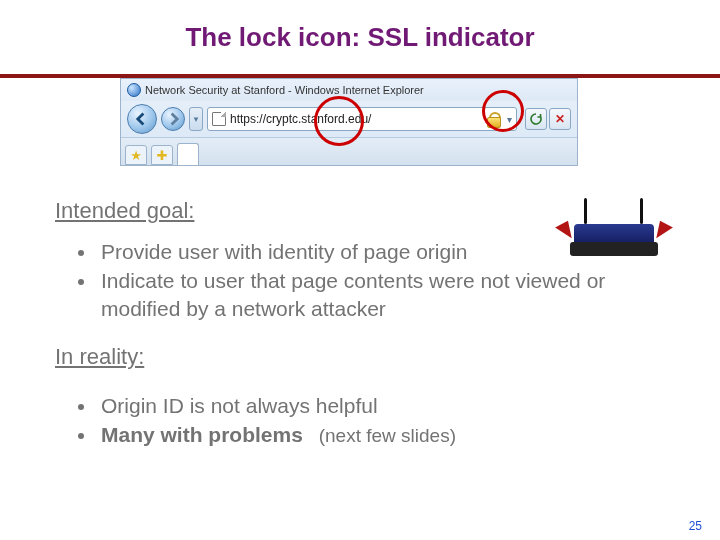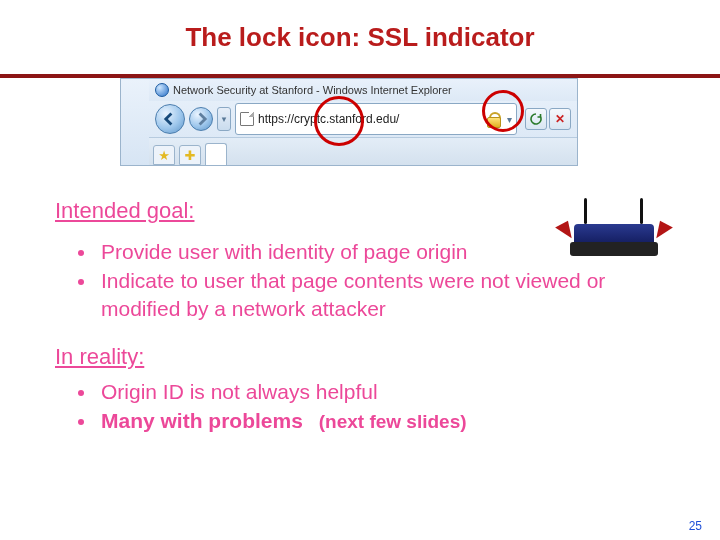--- a/index.html
+++ b/index.html
@@ -12,39 +12,38 @@
     overflow: hidden;
   }
   .title {
     position: absolute;
     top: 22px;
     left: 0;
     width: 720px;
     text-align: center;
     font-size: 26px;
     font-weight: bold;
-    color: #b91c1c;
+    color: #701a75;
   }
   .redbar {
     position: absolute;
     top: 74px;
     left: 0;
     width: 720px;
     height: 4px;
     background: #8C1515;
   }
   .browser {
     position: absolute;
     top: 78px;
     left: 120px;
     width: 458px;
     height: 88px;
     background: linear-gradient(#eaf2fb, #d7e5f4);
     border: 1px solid #9bb4cc;
-    padding-left: 28px;
   }
   .titlebar {
     height: 22px;
     background: linear-gradient(#e9f1fb, #dde9f6);
     display: flex;
     align-items: center;
     padding: 0 6px;
     font-size: 11px;
     color: #333;
     gap: 4px;
@@ -75,21 +74,21 @@
   .dropdown-pill {
     width: 14px; height: 24px;
     background: linear-gradient(#e6eef8,#cadcee);
     border: 1px solid #8aa8c4;
     border-radius: 3px;
     display:flex;align-items:center;justify-content:center;
     color:#5a7a98;font-size:9px;
   }
   .addr {
     flex: 1;
-    height: 32px;
+    height: 24px;
     background: #fff;
     border: 1px solid #8aa8c4;
     border-radius: 3px;
     display: flex;
     align-items: center;
     padding: 0 4px;
     gap: 4px;
     font-size: 12px;
     color: #222;
     position: relative;
@@ -210,49 +209,49 @@
     border-right:none;
     border-left:14px solid #b31515;
     transform: rotate(12deg);
   }
 
   .content {
     position:absolute;
     top:198px;
     left:55px;
     width:610px;
-    color:#ec4899;
+    color:#737373;
   }
   .heading {
     font-size:22px;
     text-decoration: underline;
     margin-bottom:14px;
   }
   ul.bullets {
     list-style: disc;
     margin-left: 42px;
     font-size:21px;
     line-height:1.3;
   }
   ul.bullets li { margin-bottom:2px; padding-left:4px;}
   .heading2 {
     font-size:22px;
     text-decoration: underline;
     margin-top:22px;
-    margin-bottom:8px;
+    margin-bottom:22px;
   }
   .sub {
     font-size:17px;
     font-weight:bold;
     margin-left:70px;
     margin-top:4px;
     margin-bottom:10px;
   }
   .inline-note {
-    font-size:19px; font-weight:bold; margin-left:10px;
+    font-size:19px; font-weight:normal; margin-left:10px;
   }
   .pagenum {
     position:absolute;
     right:18px; bottom:7px;
     font-size:12px; color:#1d4ed8;
   }
 </style>
 </head>
 <body>
 

